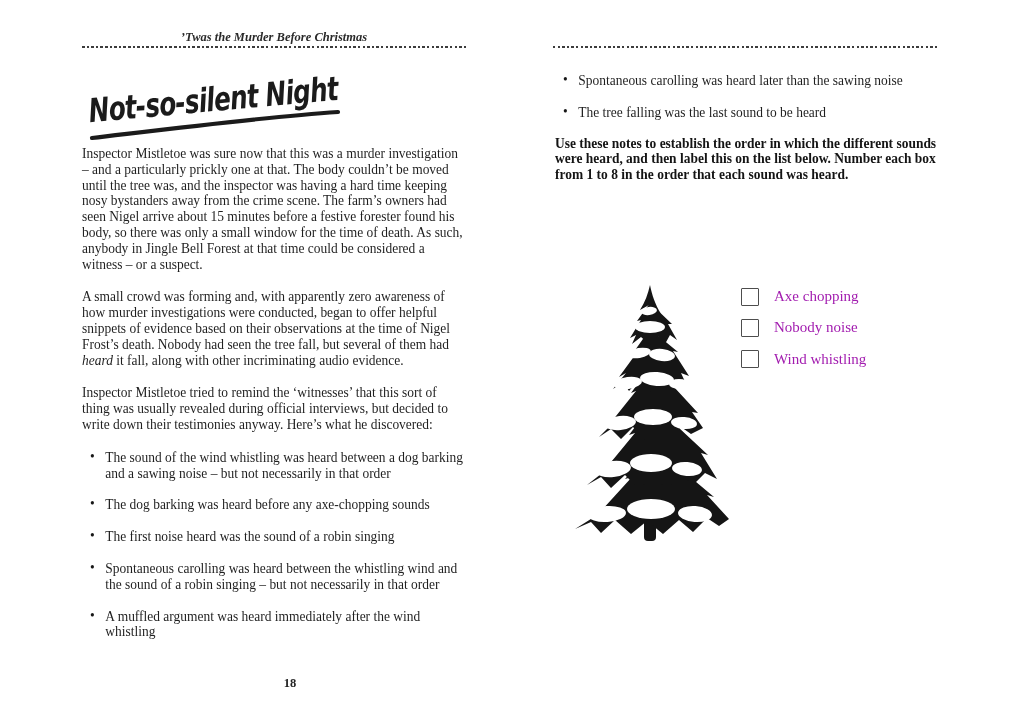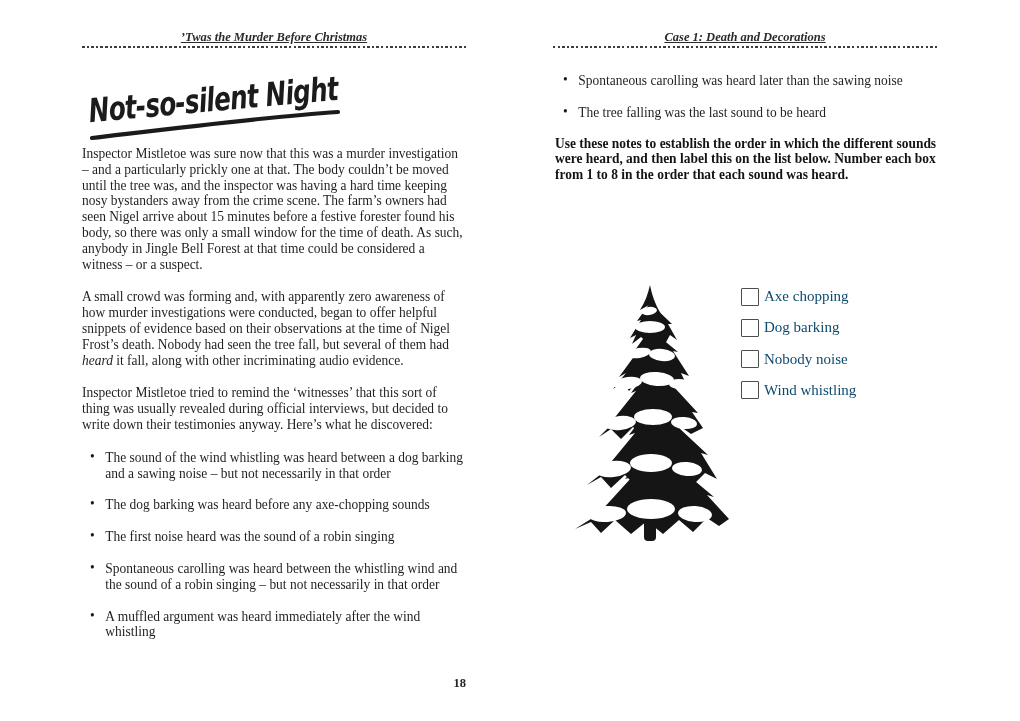--- a/index.html
+++ b/index.html
@@ -6,28 +6,28 @@
   body{
     width:1020px;height:721px;background:#ffffff;position:relative;overflow:hidden;
     font-family:"Liberation Serif","DejaVu Serif",serif;color:#1d1d1d;
   }
   .page{position:absolute;top:0;height:721px;}
   #page-left{left:82px;width:384px;}
   #page-right{left:553px;width:384px;}
 
   .running-head{
     position:absolute;top:30px;left:0;width:100%;text-align:center;
-    font-size:12.5px;font-style:italic;font-weight:bold;color:#2a2a2a;text-decoration:underline;
+    font-size:12.5px;font-style:italic;font-weight:bold;color:#2a2a2a;
   }
   .rule{
     position:absolute;top:46px;left:0;width:100%;height:2px;
     background:repeating-linear-gradient(90deg,#3c3c3c 0 2.5px,transparent 2.5px 4.6px);
   }
   .folio{
-    position:absolute;top:676px;left:0;width:100%;text-align:right;
+    position:absolute;top:676px;left:16px;width:100%;text-align:center;
     font-size:12.5px;font-weight:bold;color:#222;
   }
 
   .title-svg{position:absolute;top:64px;left:0;}
 
   .copy{
     position:absolute;left:0;width:428px;
     transform:scaleX(0.897);transform-origin:0 0;
     font-size:15px;line-height:15.8px;color:#1f1f1f;
   }
@@ -48,21 +48,21 @@
 
   .checklist{
     position:absolute;left:188px;top:287px;
     display:flex;flex-direction:column;gap:12.3px;
   }
   .crow{display:flex;align-items:center;height:19px;}
   .cbox{
     width:16px;height:16px;border:1.4px solid #4d4d4d;border-radius:1px;
     background:#fff;flex:0 0 auto;
   }
-  .clabel{margin-left:5px;font-size:15px;color:#0c4a6e;white-space:nowrap;}
+  .clabel{margin-left:15px;font-size:15px;color:#a21caf;white-space:nowrap;}
 </style>
 </head>
 <body>
 
 <section class="page" id="page-left">
   <div class="running-head">’Twas the Murder Before Christmas</div>
   <div class="rule"></div>
 
   <svg class="title-svg" width="264" height="86" viewBox="0 0 264 86">
     <text x="7" y="47" transform="rotate(-5.2 132 44)" font-size="33" textLength="250" lengthAdjust="spacingAndGlyphs" style="font-family:'DejaVu Sans',sans-serif;font-style:italic;font-weight:bold;fill:#1b1b1b;letter-spacing:-1px">Not-so-silent Night</text>
@@ -79,21 +79,20 @@
       <li>The first noise heard was the sound of a robin singing</li>
       <li>Spontaneous carolling was heard between the whistling wind and the sound of a robin singing – but not necessarily in that order</li>
       <li>A muffled argument was heard immediately after the wind whistling</li>
     </ul>
   </div>
 
   <div class="folio">18</div>
 </section>
 
 <section class="page" id="page-right">
-  <div class="running-head">Case 1: Death and Decorations</div>
   <div class="rule"></div>
 
   <div class="copy" id="right-copy">
     <ul class="blist">
       <li>Spontaneous carolling was heard later than the sawing noise</li>
       <li>The tree falling was the last sound to be heard</li>
     </ul>
     <p class="instructions">Use these notes to establish the order in which the different sounds were heard, and then label this on the list below. Number each box from 1 to 8 in the order that each sound was heard.</p>
   </div>
 
@@ -127,24 +126,20 @@
     </g>
   </svg>
 
   <div class="checklist">
     <div class="crow">
       <span class="cbox"></span>
       <span class="clabel">Axe chopping</span>
     </div>
     <div class="crow">
       <span class="cbox"></span>
-      <span class="clabel">Dog barking</span>
-    </div>
-    <div class="crow">
-      <span class="cbox"></span>
       <span class="clabel">Nobody noise</span>
     </div>
     <div class="crow">
       <span class="cbox"></span>
       <span class="clabel">Wind whistling</span>
     </div>
   </div>
 
 </section>
 

